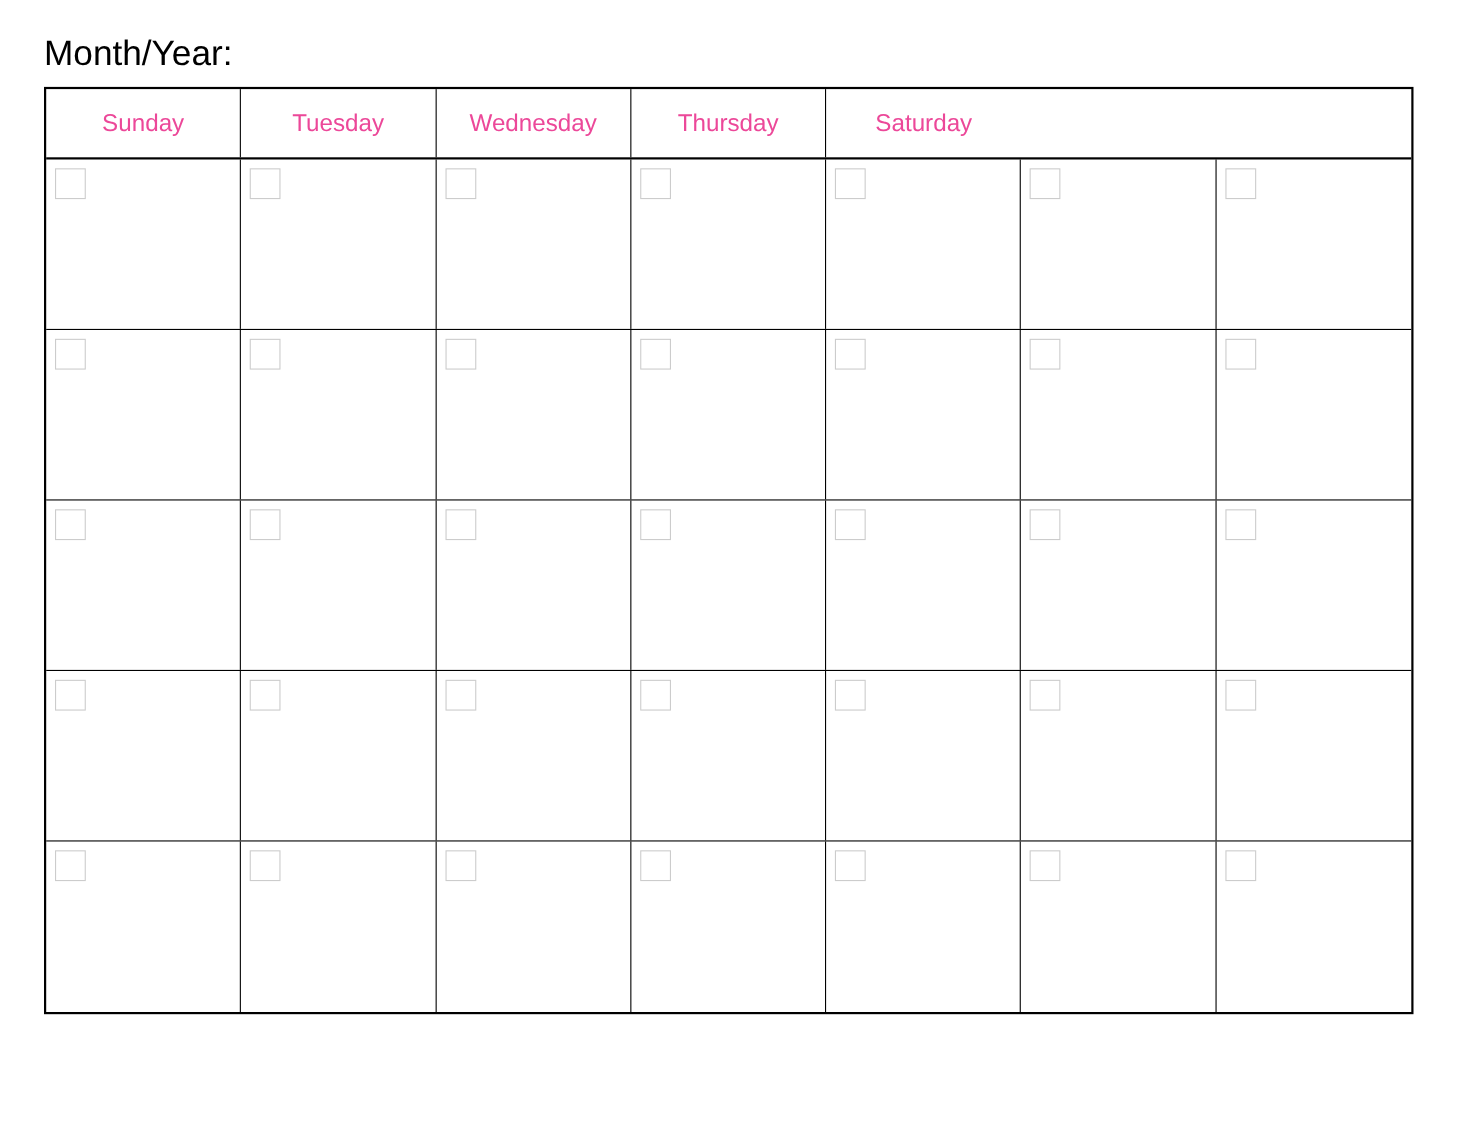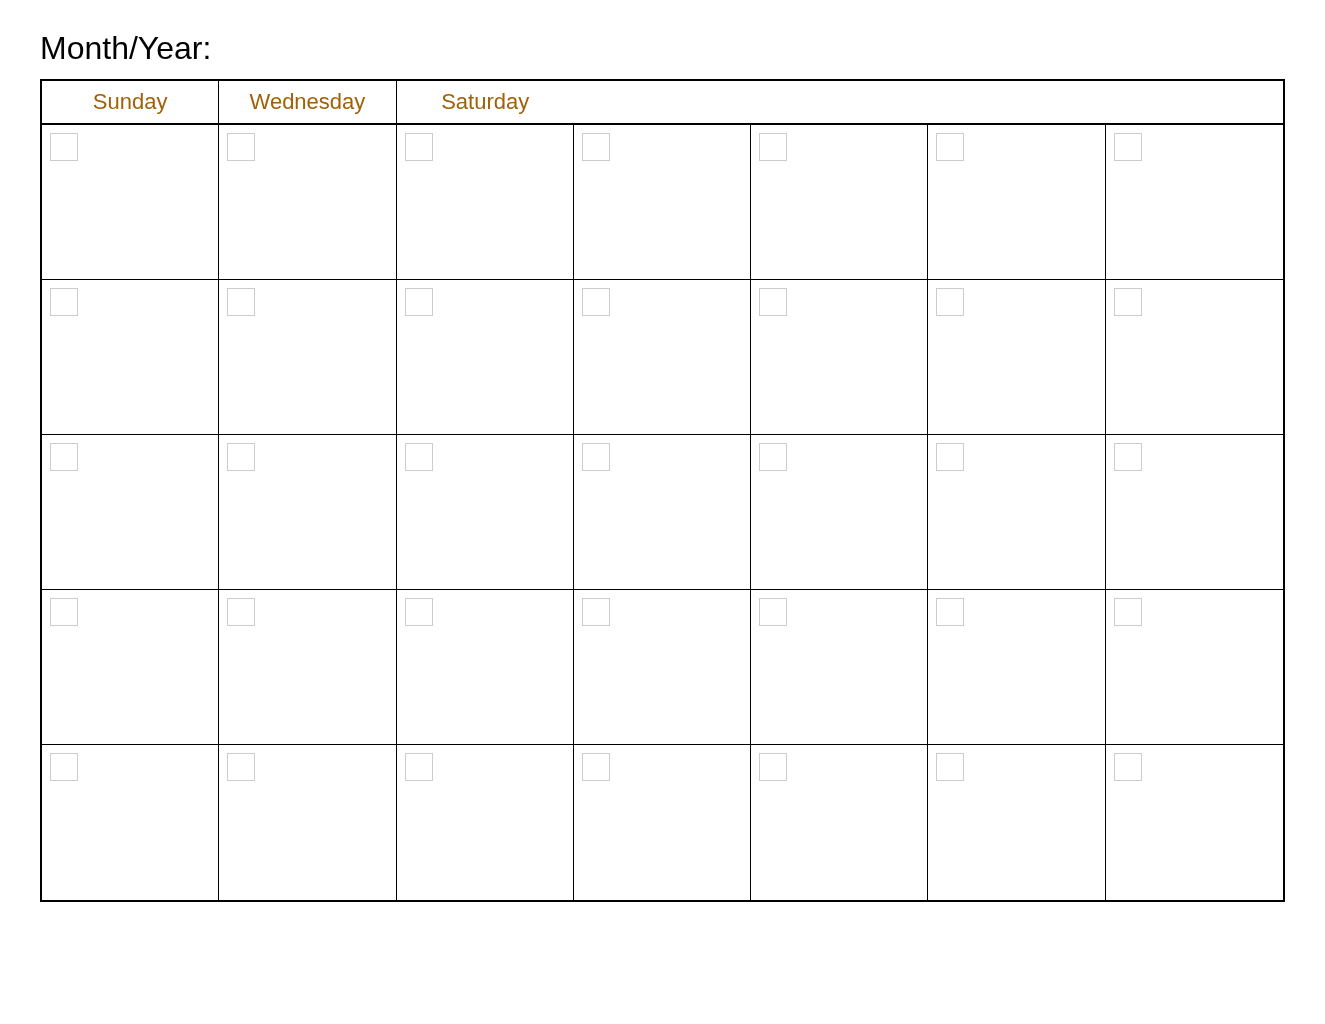--- a/index.html
+++ b/index.html
@@ -29,24 +29,24 @@
     }
 
     .calendar-header {
       display: grid;
       grid-template-columns: repeat(7, 1fr);
       border-bottom: 2px solid #000;
     }
 
     .day-header {
       text-align: center;
-      padding: 8px 10px;
+      padding: 18px 10px;
       font-size: 22px;
       font-weight: normal;
-      color: #a16207;
+      color: #ec4899;
       border-right: 1.5px solid #000;
     }
 
     .day-header:last-child {
       border-right: none;
     }
 
     .calendar-body {
       display: flex;
       flex-direction: column;
@@ -84,21 +84,23 @@
     }
   </style>
 </head>
 <body>
 
 <h1 class="page-title">Month/Year:</h1>
 
 <div class="calendar-container">
   <div class="calendar-header">
     <div class="day-header">Sunday</div>
+    <div class="day-header">Tuesday</div>
     <div class="day-header">Wednesday</div>
+    <div class="day-header">Thursday</div>
     <div class="day-header">Saturday</div>
   </div>
 
   <div class="calendar-body">
 
     <div class="calendar-row">
       <div class="calendar-cell">
           <div class="date-box"></div>
         </div>
       <div class="calendar-cell">

